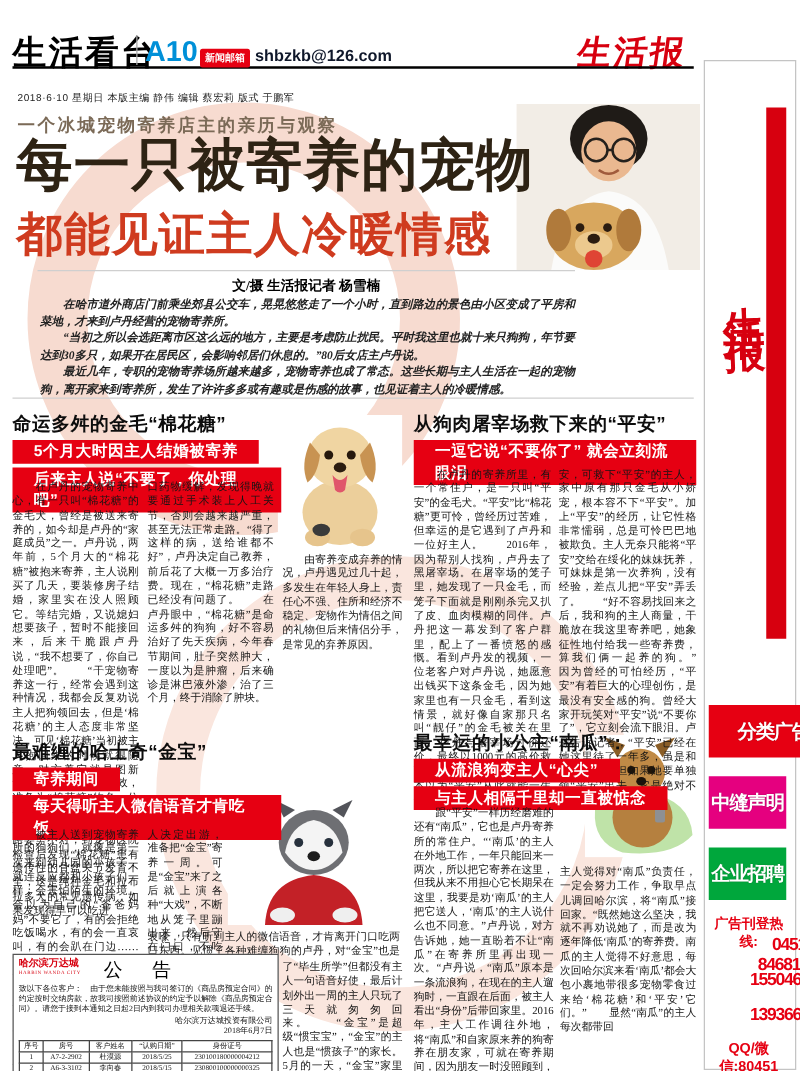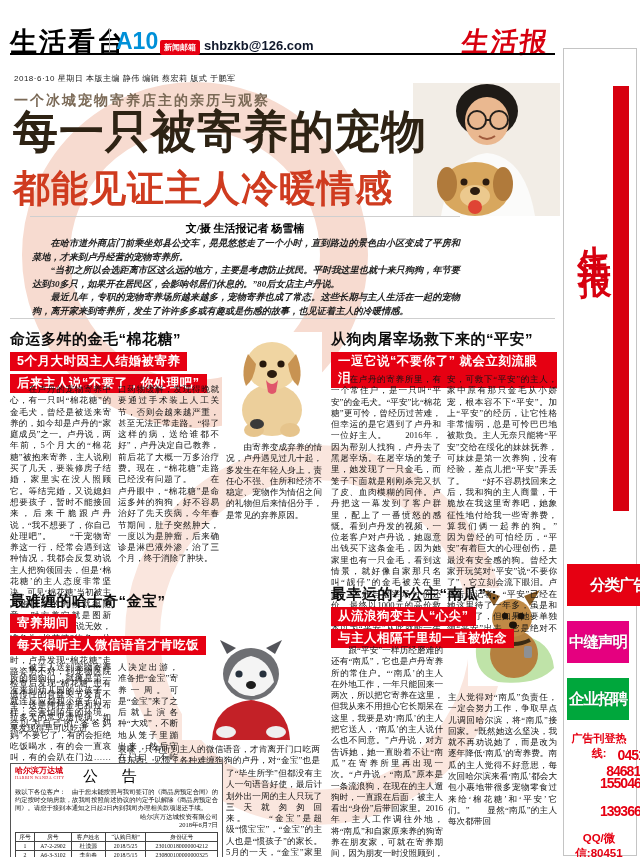--- a/index.html
+++ b/index.html
@@ -25,21 +25,21 @@
   .h1b{font-size:37px;font-weight:900;color:#cf3b1f;letter-spacing:1px;line-height:1;z-index:3;}
   .byline{font-size:11px;font-weight:bold;color:#000;text-align:center;z-index:3;}
   .intro{font-size:9.2px;line-height:13.5px;font-style:italic;font-weight:bold;color:#222;
          text-align:justify;z-index:3;}
   .intro p{margin:0;text-indent:2em;}
   .hr-gray{position:absolute;height:1px;background:#cfcfcf;}
   
   .atitle{font-family:"Liberation Sans",sans-serif;font-size:15px;font-weight:bold;color:#0d0d0d;
           letter-spacing:.5px;z-index:3;}
   .rtag{display:inline-block;background:#e60012;color:#fff;font-family:"Liberation Sans",sans-serif;
-        font-size:12.5px;font-weight:bold;padding:1px 7px;margin-top:3px;letter-spacing:.5px;}
+        font-size:12.5px;font-weight:bold;padding:1px 17px;margin-top:3px;letter-spacing:.5px;}
   .col{position:absolute;text-align:justify;font-size:8.6px;line-height:11.3px;color:#141414;z-index:3;}
   .col::first-letter{}
   
   .photo{position:absolute;z-index:2;overflow:hidden;}
   
   .notice{position:absolute;border:1px solid #555;background:#fff;z-index:3;padding:3px 4px;}
   .n-brand{font-size:8px;font-weight:bold;color:#d7000f;line-height:8px;}
   .n-brand-en{font-size:4px;color:#d7000f;letter-spacing:.5px;}
   .n-title{font-size:15px;font-weight:400;letter-spacing:10px;color:#000;}
   .n-body{font-size:6.3px;line-height:8.2px;text-align:justify;color:#111;margin-top:2px;}

